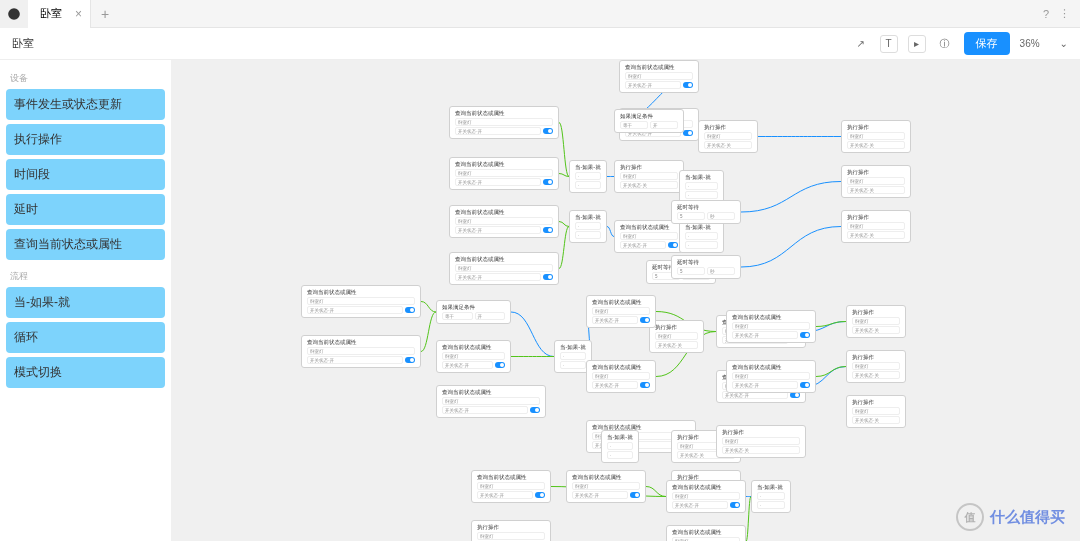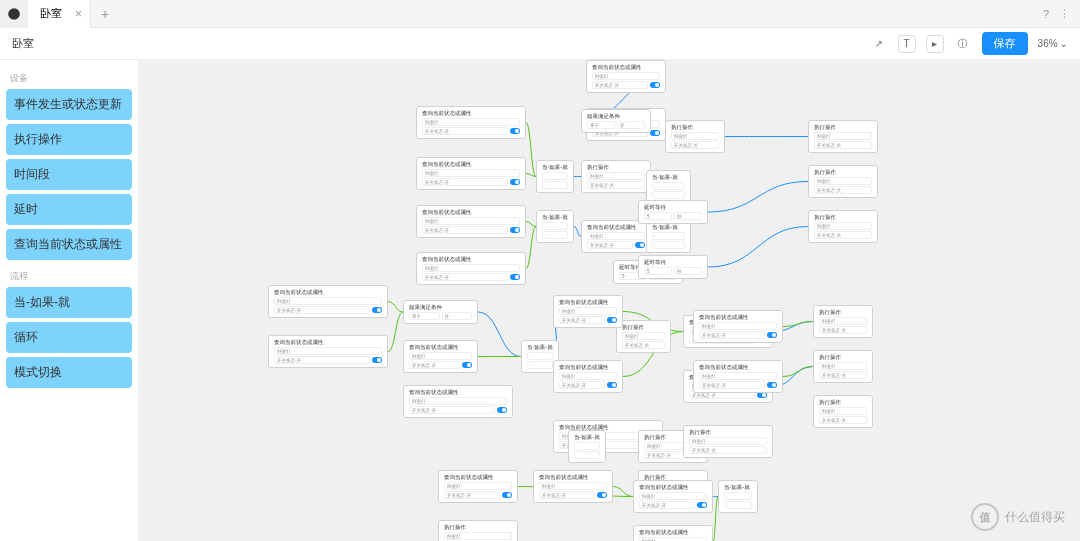--- a/index.html
+++ b/index.html
@@ -10,38 +10,38 @@
 .tab{background:#fff;padding:0 28px 0 12px;height:28px;display:flex;align-items:center;position:relative;border-right:1px solid #e5e5e5}
 .tab-close{position:absolute;right:8px;color:#999;font-size:12px}
 .tab-add{padding:0 10px;color:#999;font-size:14px}
 .tab-right{margin-left:auto;padding-right:10px;display:flex;gap:10px;align-items:center;color:#999}
 .toolbar{height:32px;display:flex;align-items:center;padding:0 12px;border-bottom:1px solid #eee;font-size:11px}
 .toolbar-title{color:#333}
 .toolbar-right{margin-left:auto;display:flex;gap:10px;align-items:center}
 .tb-icon{width:18px;height:18px;display:flex;align-items:center;justify-content:center;color:#666;border:1px solid #ddd;border-radius:3px;font-size:10px}
 .tb-icon.noborder{border:none}
 .save-btn{background:#1890ff;color:#fff;padding:4px 12px;border-radius:4px;font-size:11px}
-.zoom{font-size:10px;color:#666;display:flex;align-items:center;gap:2px}
+.zoom{font-size:10px;color:#666;display:flex;align-items:center;gap:20px}
 .main{display:flex;height:481px}
-.sidebar{width:138px;background:#fff;padding:6px;overflow-y:auto;position:relative}
+.sidebar{width:171px;background:#fff;padding:6px;overflow-y:auto;position:relative}
 .sidebar::-webkit-scrollbar{width:4px}
 .sidebar::-webkit-scrollbar-thumb{background:#ccc;border-radius:2px}
 .cat{font-size:9px;color:#aaa;padding:6px 4px 4px}
 .item{background:#7dd3fc;border-radius:4px;padding:7px 8px;font-size:12px;color:#333;margin-bottom:4px}
 .canvas{flex:1;background:#f0f0f0;position:relative;overflow:hidden}
 svg.wires{position:absolute;top:0;left:0;width:100%;height:100%;pointer-events:none}
 .node{position:absolute;background:#fff;border:1px solid #d0d0d0;border-radius:3px;padding:3px 5px;font-size:5px;color:#555;line-height:1.3}
 .node .nt{font-weight:500;color:#333;font-size:5.5px;margin-bottom:1px}
 .node .nr{display:flex;align-items:center;gap:2px;margin-top:1px}
 .node .field{border:1px solid #eee;border-radius:2px;padding:0 2px;flex:1;color:#888;font-size:4.5px;height:8px;line-height:8px;overflow:hidden}
 .node .tog{width:10px;height:6px;background:#1890ff;border-radius:3px;position:relative;flex-shrink:0}
 .node .tog:after{content:"";width:4px;height:4px;background:#fff;border-radius:50%;position:absolute;right:1px;top:1px}
 .watermark{position:absolute;right:15px;bottom:10px;display:flex;align-items:center;gap:6px;opacity:.6}
 .wm-circle{width:28px;height:28px;border:2px solid #aaa;border-radius:50%;display:flex;align-items:center;justify-content:center;font-size:11px;color:#888;font-weight:bold}
-.wm-text{font-size:12px;color:#737373;font-weight:400}
+.wm-text{font-size:15px;color:#1d4ed8;font-weight:700}
 </style>
 </head>
 <body>
 
 <div class="tabbar">
   <div class="tab-icon">
       <svg viewBox="0 0 24 24">
         <circle cx="12" cy="12" r="10"></circle>
       </svg>
     </div>

